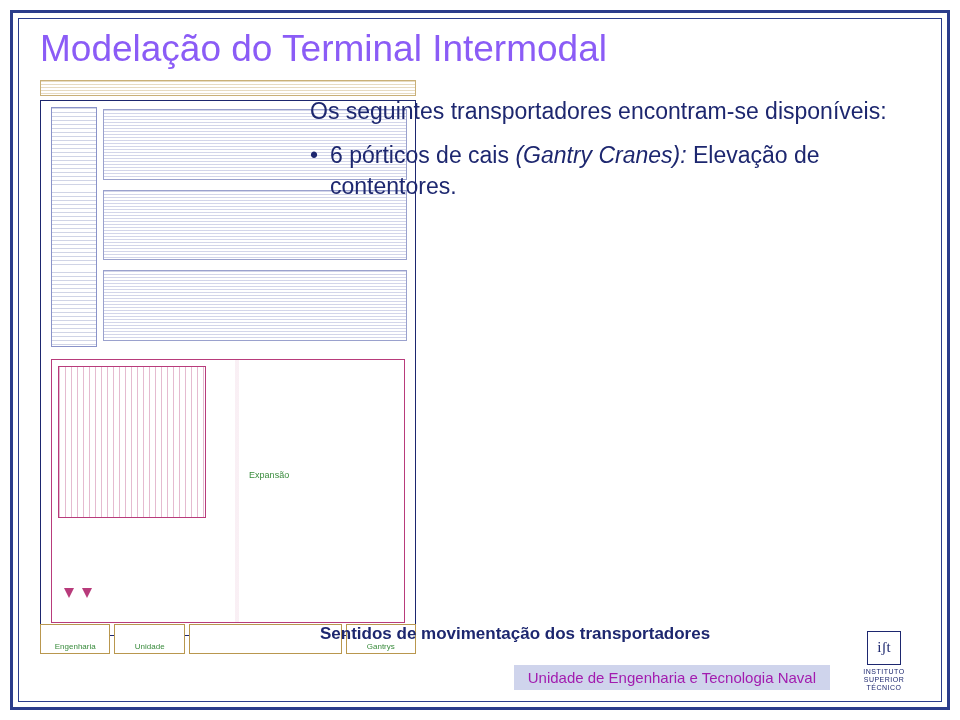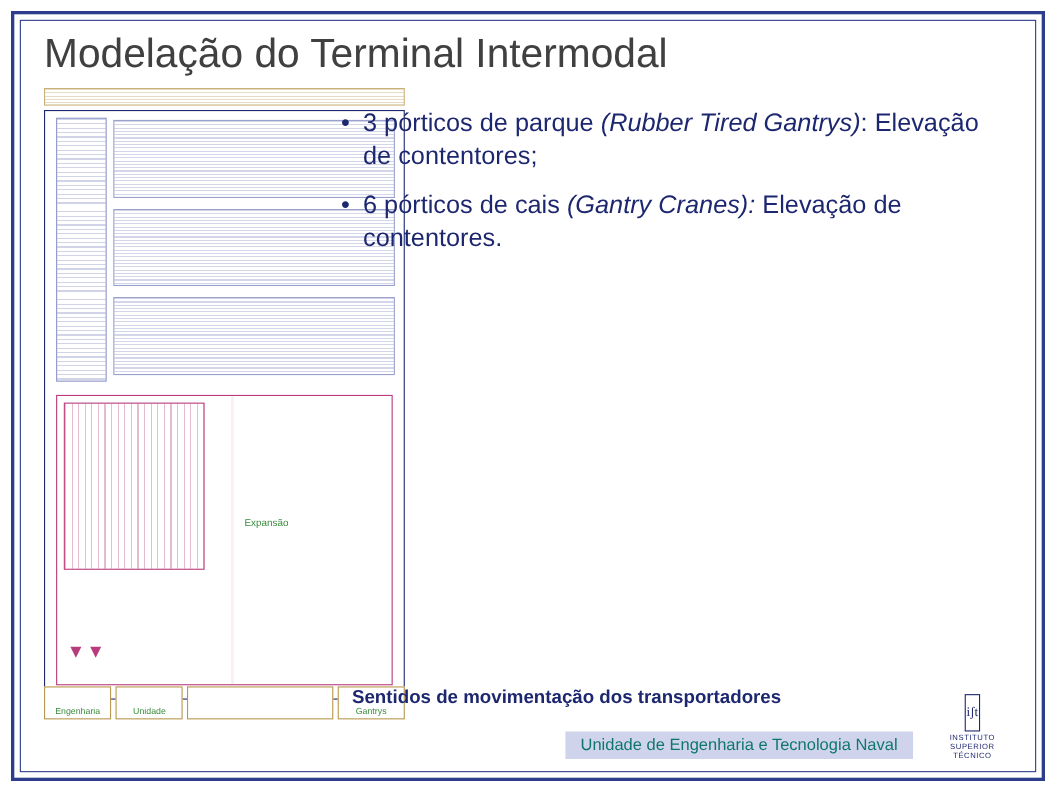--- a/index.html
+++ b/index.html
@@ -19,29 +19,29 @@
   .inner-frame {
     position: absolute;
     top: 18px; left: 18px; right: 18px; bottom: 18px;
     border: 1px solid #2b3d8c;
   }
   .title {
     position: absolute;
     top: 28px;
     left: 40px;
     font-size: 37px;
-    color: #404040;
+    color: #8b5cf6;
     font-weight: normal;
   }
   
   .schematic {
     position: absolute;
     top: 80px;
     left: 40px;
-    width: 328px;
+    width: 376px;
     height: 590px;
   }
   .schem-top {
     position: absolute;
     top: 0; left: 0; right: 0;
     height: 16px;
     border: 1px solid #c9b078;
     background: repeating-linear-gradient(to bottom, rgba(201,176,120,.45) 0 1px, transparent 1px 3px);
   }
   .schem-main {
@@ -147,38 +147,38 @@
     bottom: 76px;
     font-size: 17px;
     font-weight: bold;
     color: #1d276f;
   }
   .footer {
     position: absolute;
     bottom: 30px;
     right: 130px;
     background: #cfd4ec;
-    color: #0f766e;
+    color: #a21caf;
     font-size: 15px;
     padding: 4px 14px;
   }
   .logo {
     position: absolute;
     bottom: 28px;
     right: 36px;
     width: 80px;
     text-align: center;
   }
   .logo-sq {
-    width: 14px; height: 34px;
+    width: 34px; height: 34px;
     margin: 0 auto 3px;
     border: 1.5px solid #1d276f;
     display: flex; align-items: center; justify-content: center;
     font-family: Georgia, serif;
-    font-size: 12px;
+    font-size: 15px;
     color: #1d276f;
   }
   .logo-text {
     font-size: 7px;
     color: #1d276f;
     letter-spacing: 0.5px;
     line-height: 1.15;
   }
 </style>
 </head>
@@ -207,24 +207,22 @@
   </div>
   <div class="schem-bottom">
     <div class="schem-btm-box">Engenharia</div>
     <div class="schem-btm-box">Unidade</div>
     <div class="schem-btm-box wide"></div>
     <div class="schem-btm-box">Gantrys</div>
   </div>
 </div>
 
 <div class="content">
+  <p class="intro">Os seguintes transportadores encontram-se disponíveis:</p>
   <ul class="bullets">
-    <li>
-      <span>3 pórticos de parque </span><span class="italic">(Rubber Tired Gantrys)</span><span>: Elevação de contentores;</span>
-    </li>
     <li>
       <span>6 pórticos de cais </span><span class="italic">(Gantry Cranes):</span><span> Elevação de contentores.</span>
     </li>
   </ul>
 </div>
 
 <div class="caption">Sentidos de movimentação dos transportadores</div>
 
 <div class="footer">Unidade de Engenharia e Tecnologia Naval</div>
 

